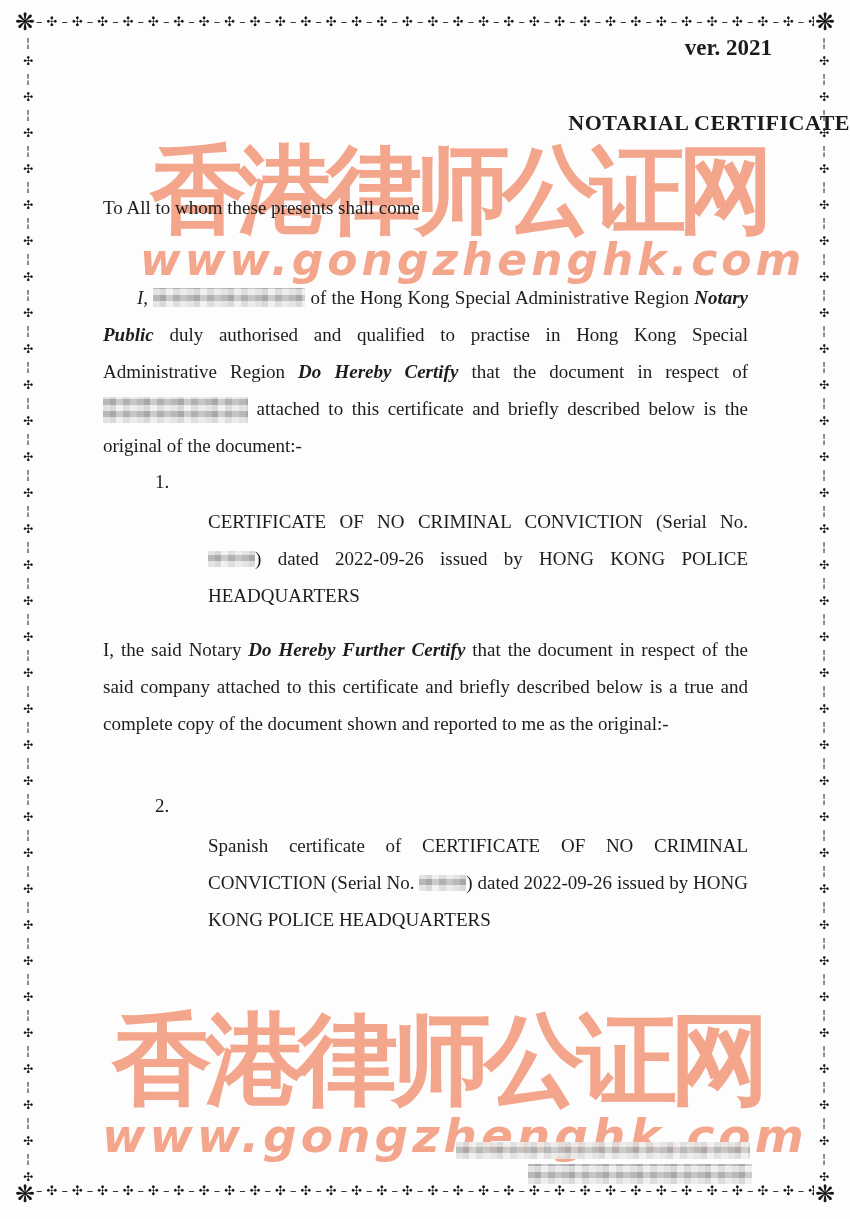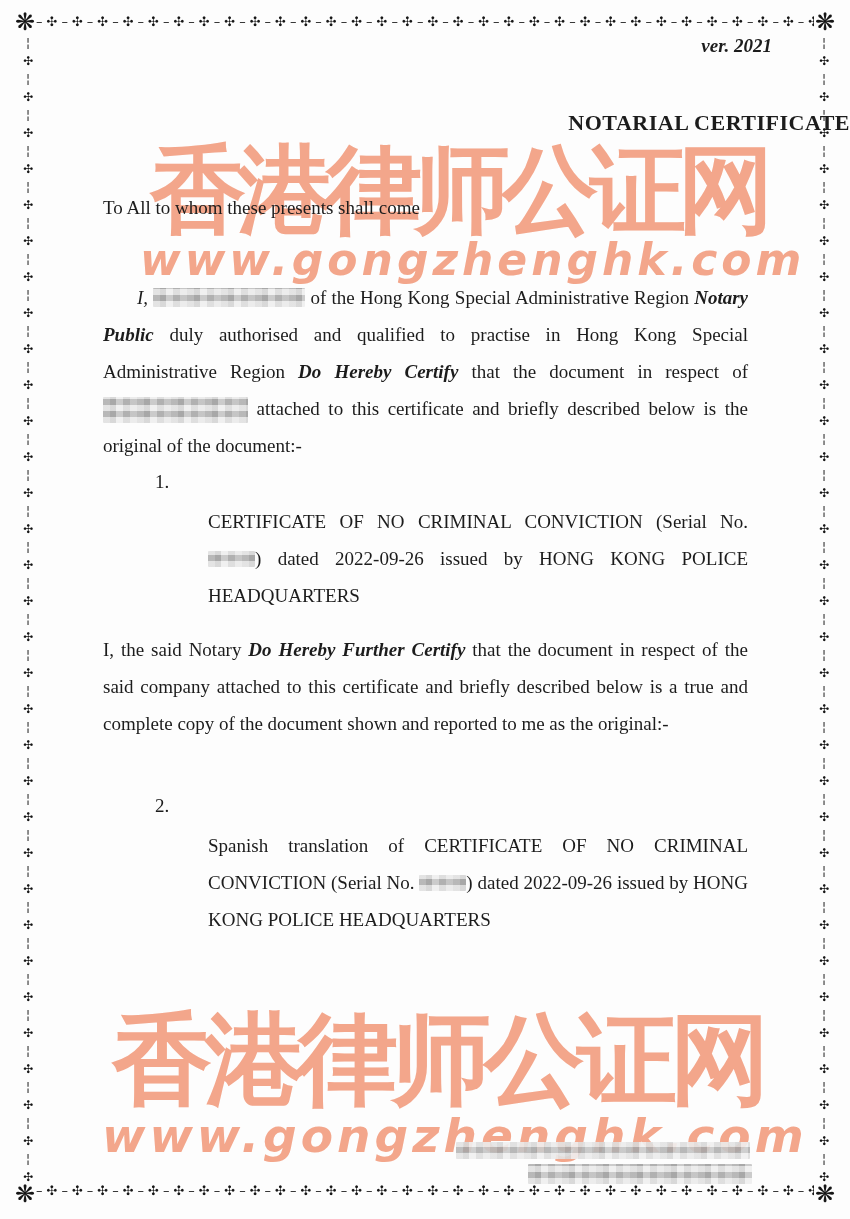--- a/index.html
+++ b/index.html
@@ -55,21 +55,21 @@
   .wm-cn-top  { left: 150px; top: 142px; font-size: 96px; line-height: 1; font-weight: bold; letter-spacing: -8px; }
   .wm-url-top { left: 140px; top: 238px; font-size: 44px; line-height: 1; font-weight: bold; font-style: italic; letter-spacing: 4px; }
   .wm-cn-bot  { left: 112px; top: 1010px; font-size: 100px; line-height: 1; font-weight: bold; letter-spacing: -7px; }
   .wm-url-bot { left: 102px; top: 1112px; font-size: 47px; line-height: 1; font-weight: bold; font-style: italic; letter-spacing: 4px; }
 
   
   .doc { position: absolute; left: 0; top: 0; width: 100%; height: 100%; z-index: 2; }
 
   .version {
     position: absolute; top: 35px; right: 78px;
-    font-style: italic; font-size: 19px; font-weight: bold;
+    font-size: 23px; font-weight: bold;
   }
   .title {
     position: absolute; top: 110px; left: 0; width: 850px;
     text-align: right; font-size: 22px; font-weight: bold; letter-spacing: 0.5px;
   }
   .salutation {
     position: absolute; top: 197px; left: 103px;
     font-size: 19px;
   }
   .para {
@@ -139,21 +139,21 @@
 
     <div class="list-item item-1">
       <div class="item-num">1.</div>
       <div class="item-body"><span>CERTIFICATE OF NO CRIMINAL CONVICTION (Serial No. </span><span class="redact redact-serial px"></span><span>) dated 2022-09-26 issued by HONG KONG POLICE HEADQUARTERS</span></div>
     </div>
 
     <p class="para para-further"><span>I, the said Notary </span><span class="bi">Do Hereby Further Certify</span><span> that the document in respect of the said company attached to this certificate and briefly described below is a true and complete copy of the document shown and reported to me as the original:-</span></p>
 
     <div class="list-item item-2">
       <div class="item-num">2.</div>
-      <div class="item-body"><span>Spanish translation of CERTIFICATE OF NO CRIMINAL CONVICTION (Serial No. </span><span class="redact redact-serial px"></span><span>) dated 2022-09-26 issued by HONG KONG POLICE HEADQUARTERS</span></div>
+      <div class="item-body"><span>Spanish certificate of CERTIFICATE OF NO CRIMINAL CONVICTION (Serial No. </span><span class="redact redact-serial px"></span><span>) dated 2022-09-26 issued by HONG KONG POLICE HEADQUARTERS</span></div>
     </div>
 
 
   </div>
 
   <div class="footer-redact footer-redact-1 px"></div>
   <div class="footer-redact footer-redact-2 px"></div>
 
 </div>
 

